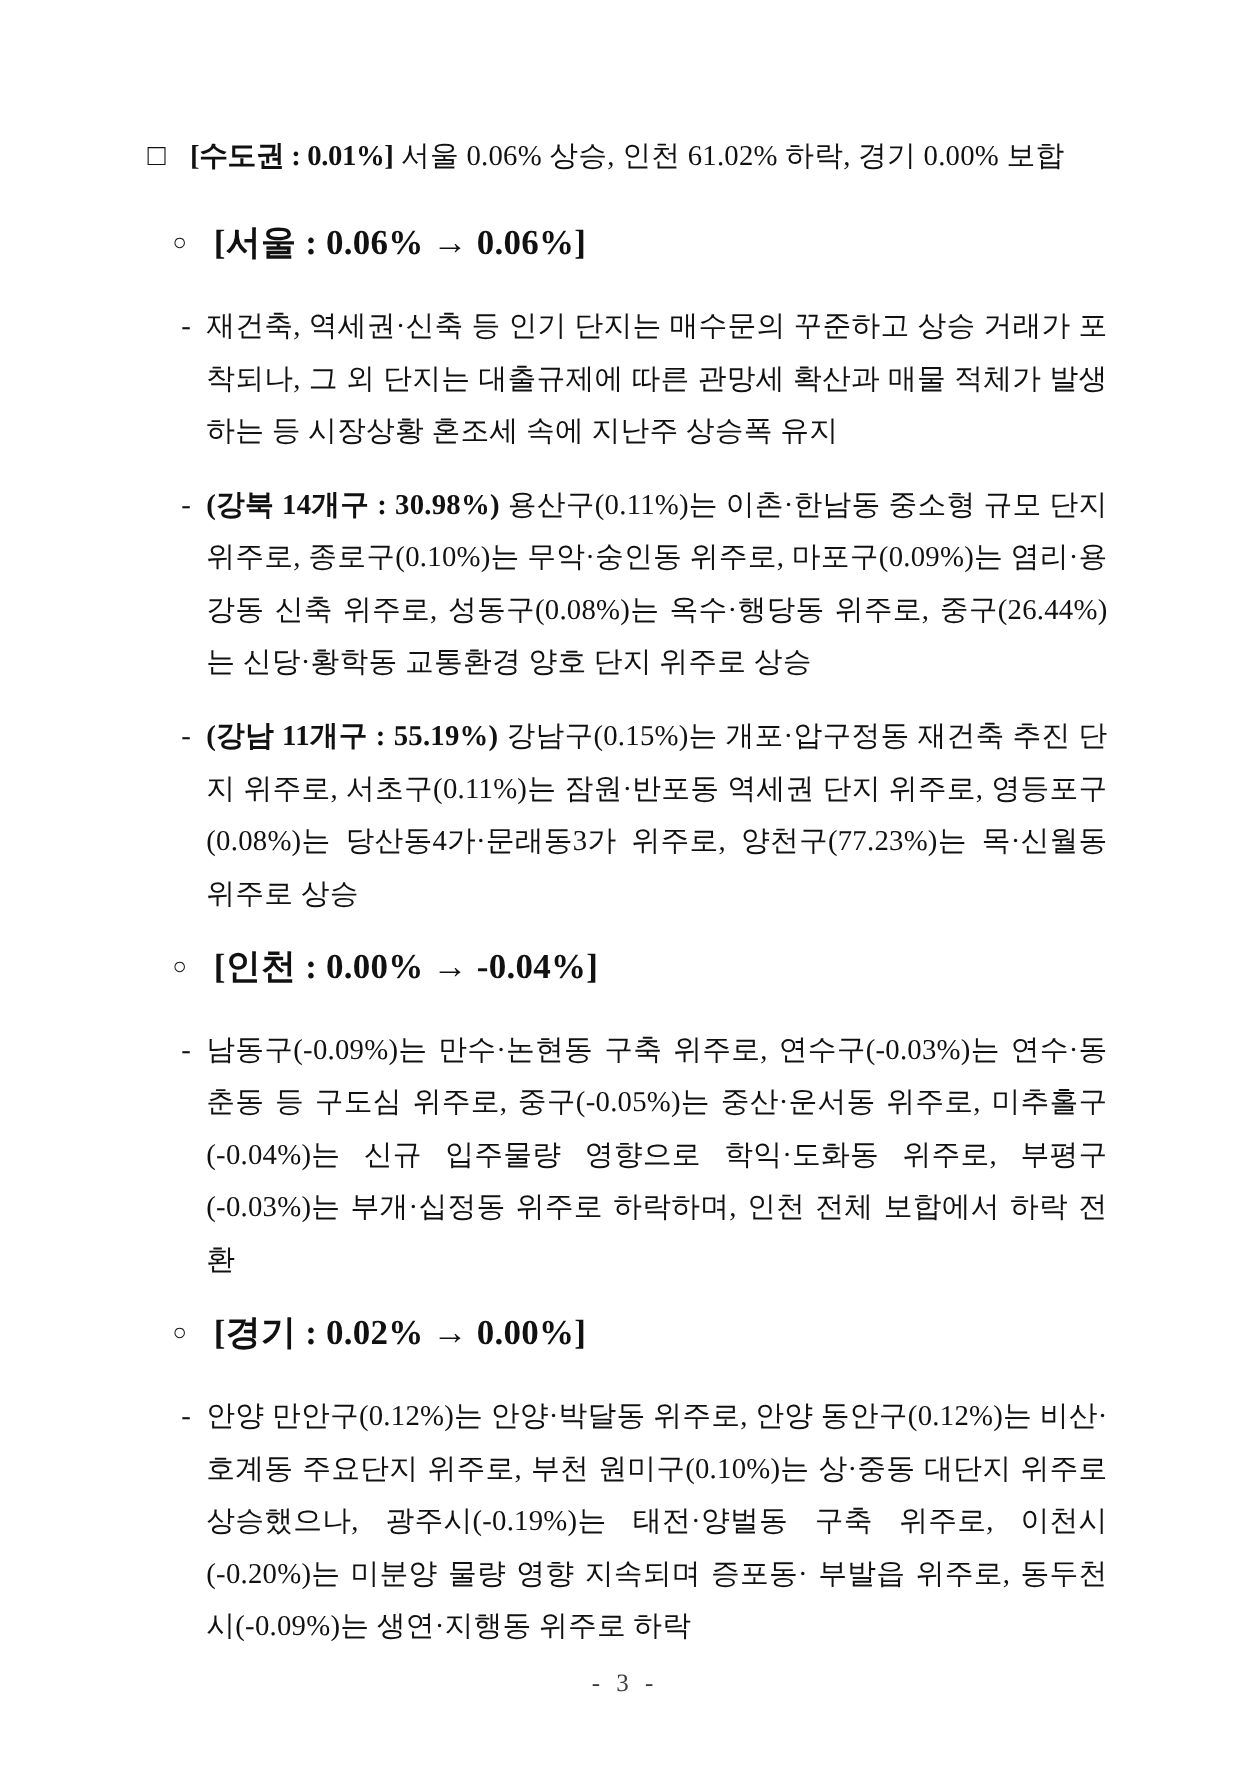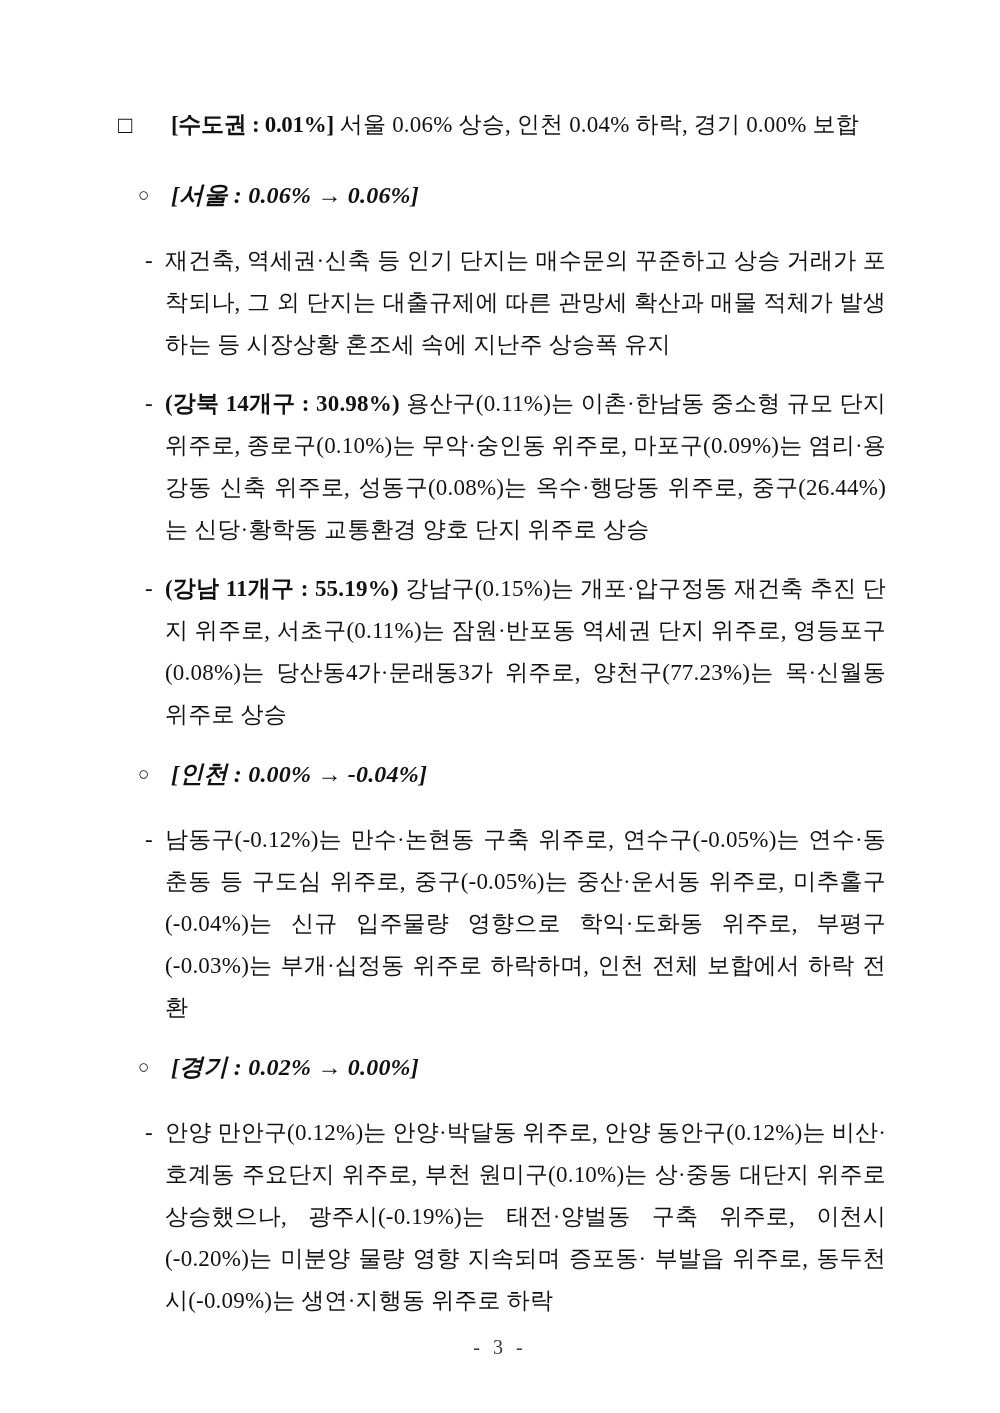--- a/index.html
+++ b/index.html
@@ -36,25 +36,25 @@
   .block .body {
     flex: 1;
     text-align: justify;
   }
   .block .strong {
     font-weight: bold;
   }
   
   .heading1 { margin-bottom: 28px; }
   .heading1 .bullet { flex-basis: 34px; font-size: 24px; }
-  .heading1 .strong { letter-spacing: -0.3px; margin-left: 19px; }
+  .heading1 .strong { letter-spacing: -0.3px; }
   
   .heading2 { padding-left: 20px; margin-top: 8px; margin-bottom: 24px; }
   .heading2 .bullet { flex-basis: 33px; font-size: 19px; }
-  .heading2 .body { font-weight: bold; font-size: 24px; font-style: italic; }
+  .heading2 .body { font-weight: bold; font-size: 28px; }
   
   .item { padding-left: 27px; }
   .item .bullet { flex-basis: 20px; }
   .page-number {
     position: absolute;
     left: 0;
     width: 1000px;
     top: 1336px;
     text-align: center;
     font-size: 20px;
@@ -63,21 +63,21 @@
     font-family: "Liberation Serif", "DejaVu Serif", serif;
   }
 </style>
 </head>
 <body>
 
 <div class="page">
   <div class="content">
   <div class="block heading1">
     <span class="bullet">□</span>
-    <div class="body"><span class="strong">[수도권 : 0.01%]</span><span class="rest"> 서울 0.06% 상승, 인천 0.04% 하락, 경기 0.00% 보합</span></div>
+    <div class="body"><span class="strong">[수도권 : 0.01%]</span><span class="rest"> 서울 0.06% 상승, 인천 61.02% 하락, 경기 0.00% 보합</span></div>
   </div>
 
   <div class="block heading2">
     <span class="bullet">○</span>
     <div class="body"><span class="strong">[서울 : 0.06% → 0.06%]</span><span class="rest"></span></div>
   </div>
 
   <div class="block item">
     <span class="bullet">-</span>
     <div class="body"><span class="strong"></span><span class="rest">재건축, 역세권·신축 등 인기 단지는 매수문의 꾸준하고 상승 거래가 포착되나, 그 외 단지는 대출규제에 따른 관망세 확산과 매물 적체가 발생하는 등 시장상황 혼조세 속에 지난주 상승폭 유지</span></div>
@@ -93,21 +93,21 @@
     <div class="body"><span class="strong">(강남 11개구 : 55.19%)</span><span class="rest"> 강남구(0.15%)는 개포·압구정동 재건축 추진 단지 위주로, 서초구(0.11%)는 잠원·반포동 역세권 단지 위주로, 영등포구(0.08%)는 당산동4가·문래동3가 위주로, 양천구(77.23%)는 목·신월동 위주로 상승</span></div>
   </div>
 
   <div class="block heading2">
     <span class="bullet">○</span>
     <div class="body"><span class="strong">[인천 : 0.00% → -0.04%]</span><span class="rest"></span></div>
   </div>
 
   <div class="block item">
     <span class="bullet">-</span>
-    <div class="body"><span class="strong"></span><span class="rest">남동구(-0.12%)는 만수·논현동 구축 위주로, 연수구(-0.05%)는 연수·동춘동 등 구도심 위주로, 중구(-0.05%)는 중산·운서동 위주로, 미추홀구(-0.04%)는 신규 입주물량 영향으로 학익·도화동 위주로, 부평구(-0.03%)는 부개·십정동 위주로 하락하며, 인천 전체 보합에서 하락 전환</span></div>
+    <div class="body"><span class="strong"></span><span class="rest">남동구(-0.09%)는 만수·논현동 구축 위주로, 연수구(-0.03%)는 연수·동춘동 등 구도심 위주로, 중구(-0.05%)는 중산·운서동 위주로, 미추홀구(-0.04%)는 신규 입주물량 영향으로 학익·도화동 위주로, 부평구(-0.03%)는 부개·십정동 위주로 하락하며, 인천 전체 보합에서 하락 전환</span></div>
   </div>
 
   <div class="block heading2">
     <span class="bullet">○</span>
     <div class="body"><span class="strong">[경기 : 0.02% → 0.00%]</span><span class="rest"></span></div>
   </div>
 
   <div class="block item">
     <span class="bullet">-</span>
     <div class="body"><span class="strong"></span><span class="rest">안양 만안구(0.12%)는 안양·박달동 위주로, 안양 동안구(0.12%)는 비산·호계동 주요단지 위주로, 부천 원미구(0.10%)는 상·중동 대단지 위주로 상승했으나, 광주시(-0.19%)는 태전·양벌동 구축 위주로, 이천시(-0.20%)는 미분양 물량 영향 지속되며 증포동· 부발읍 위주로, 동두천시(-0.09%)는 생연·지행동 위주로 하락</span></div>

